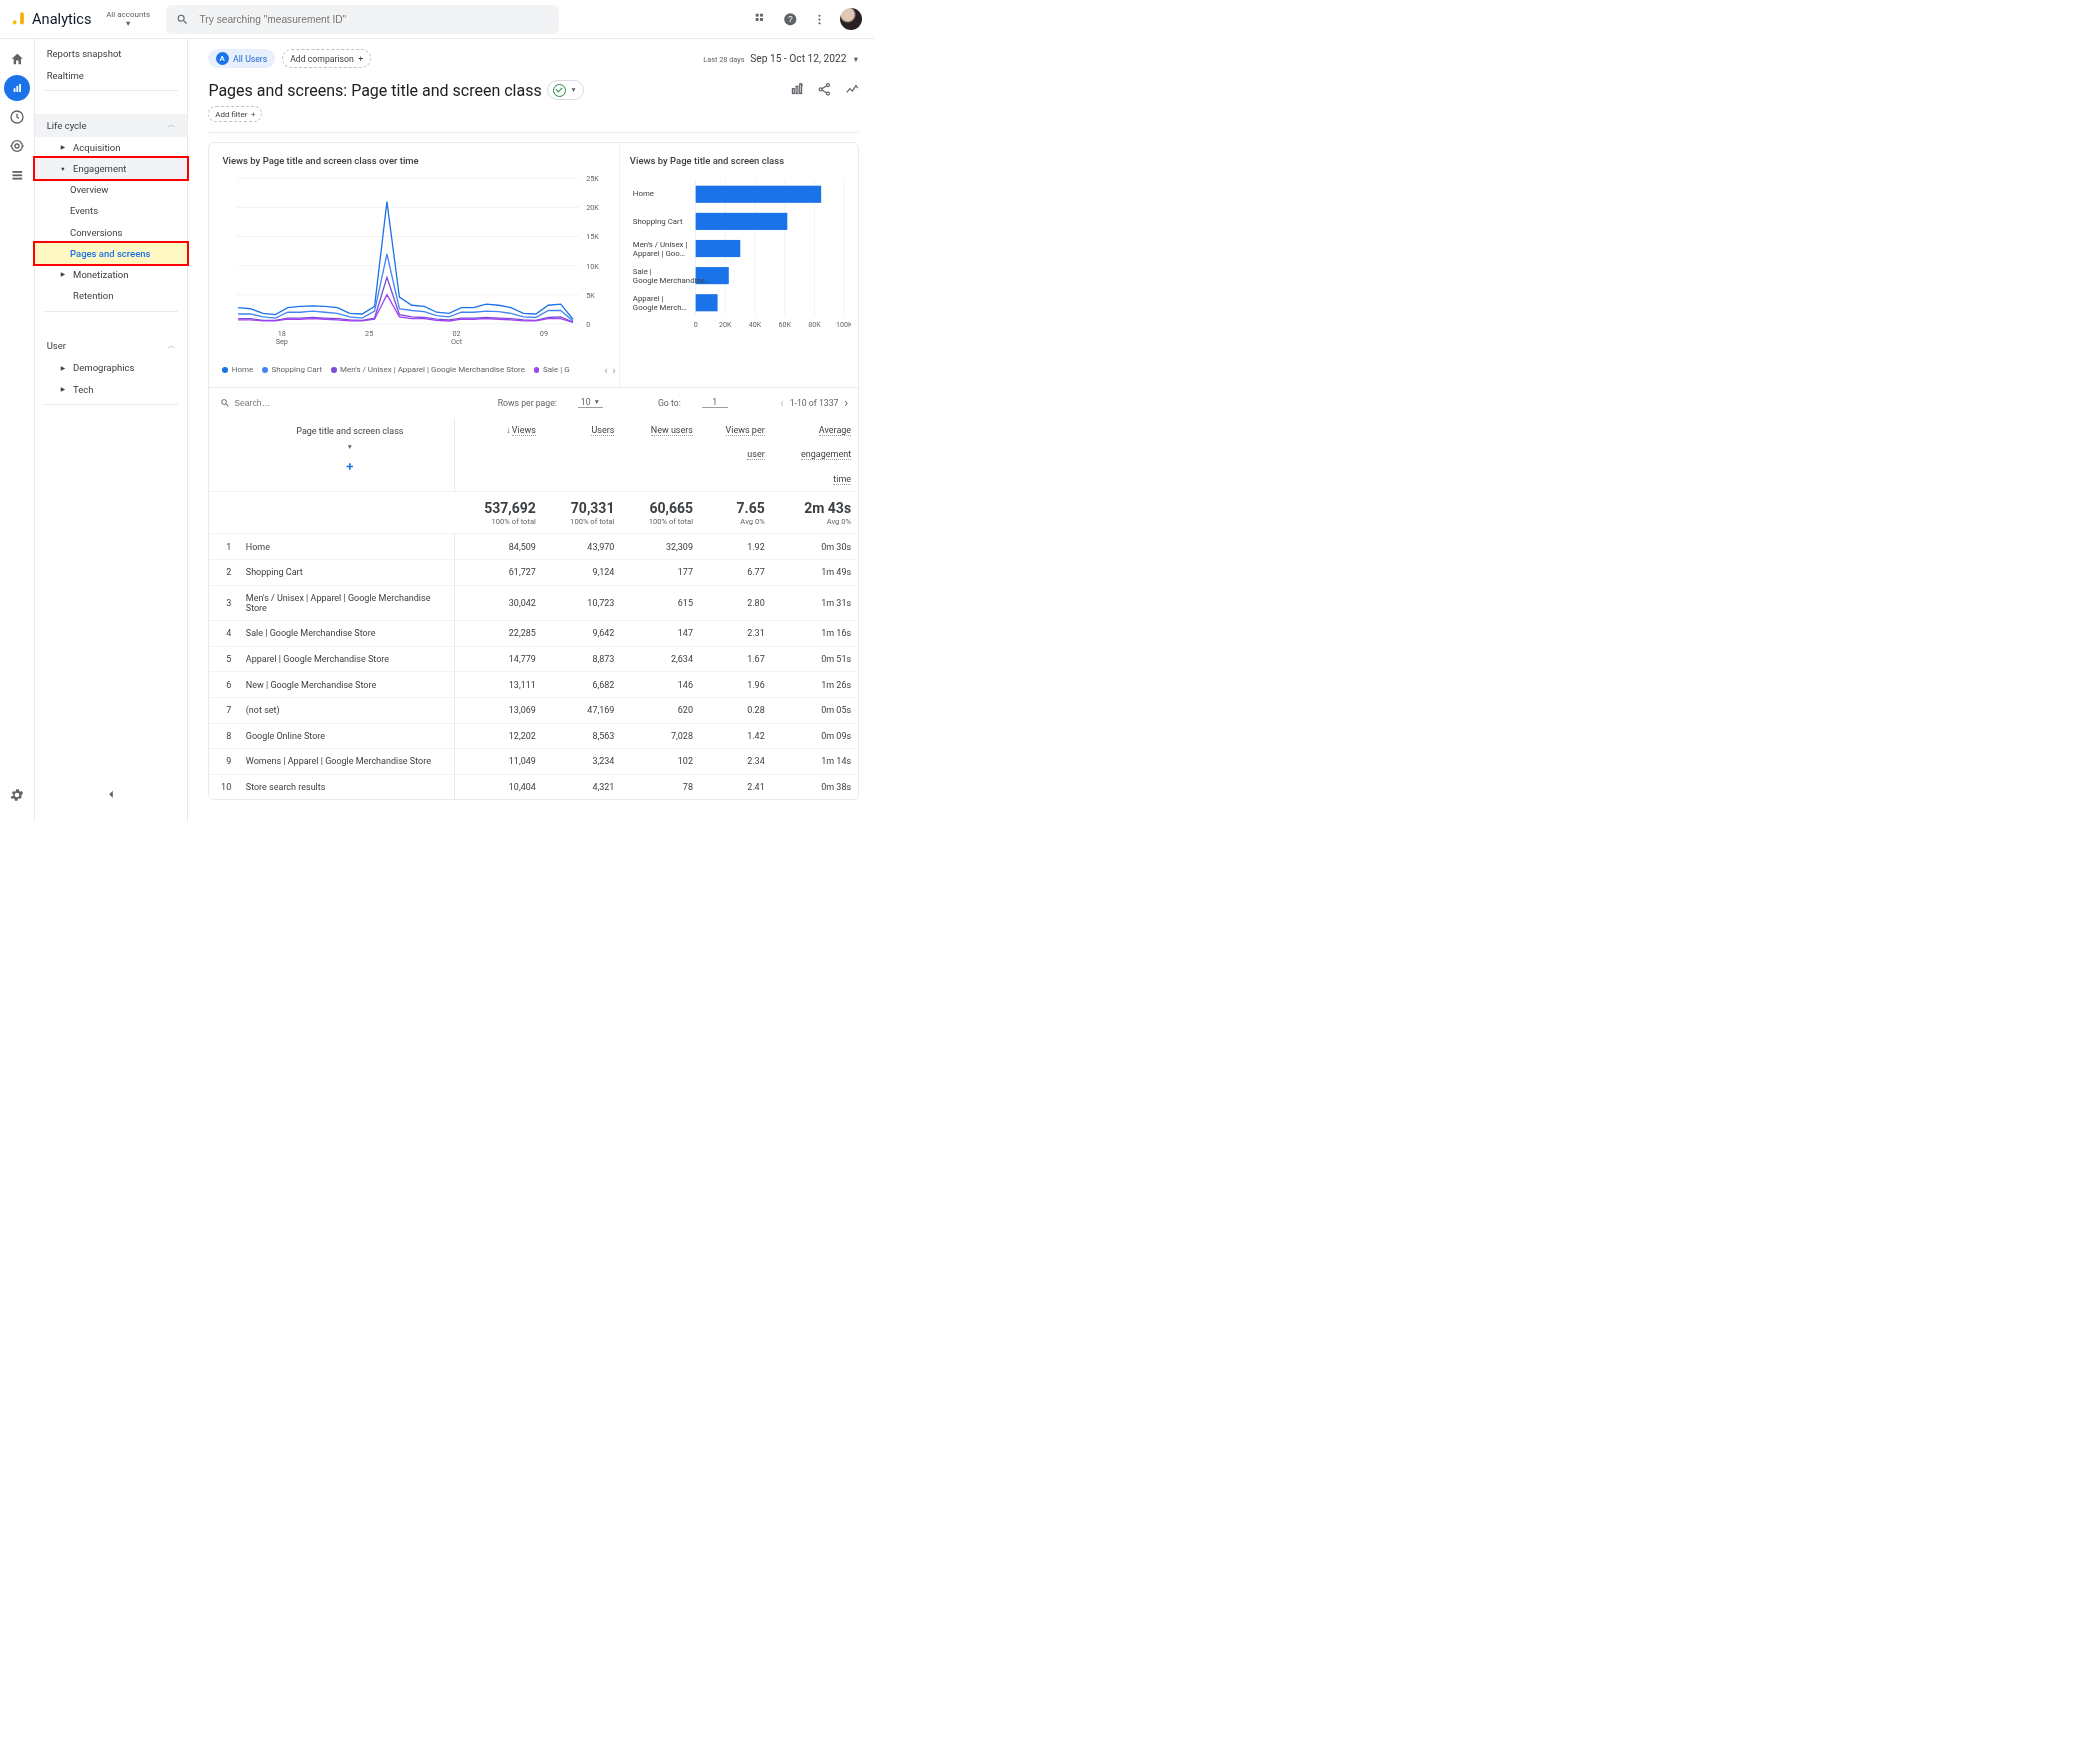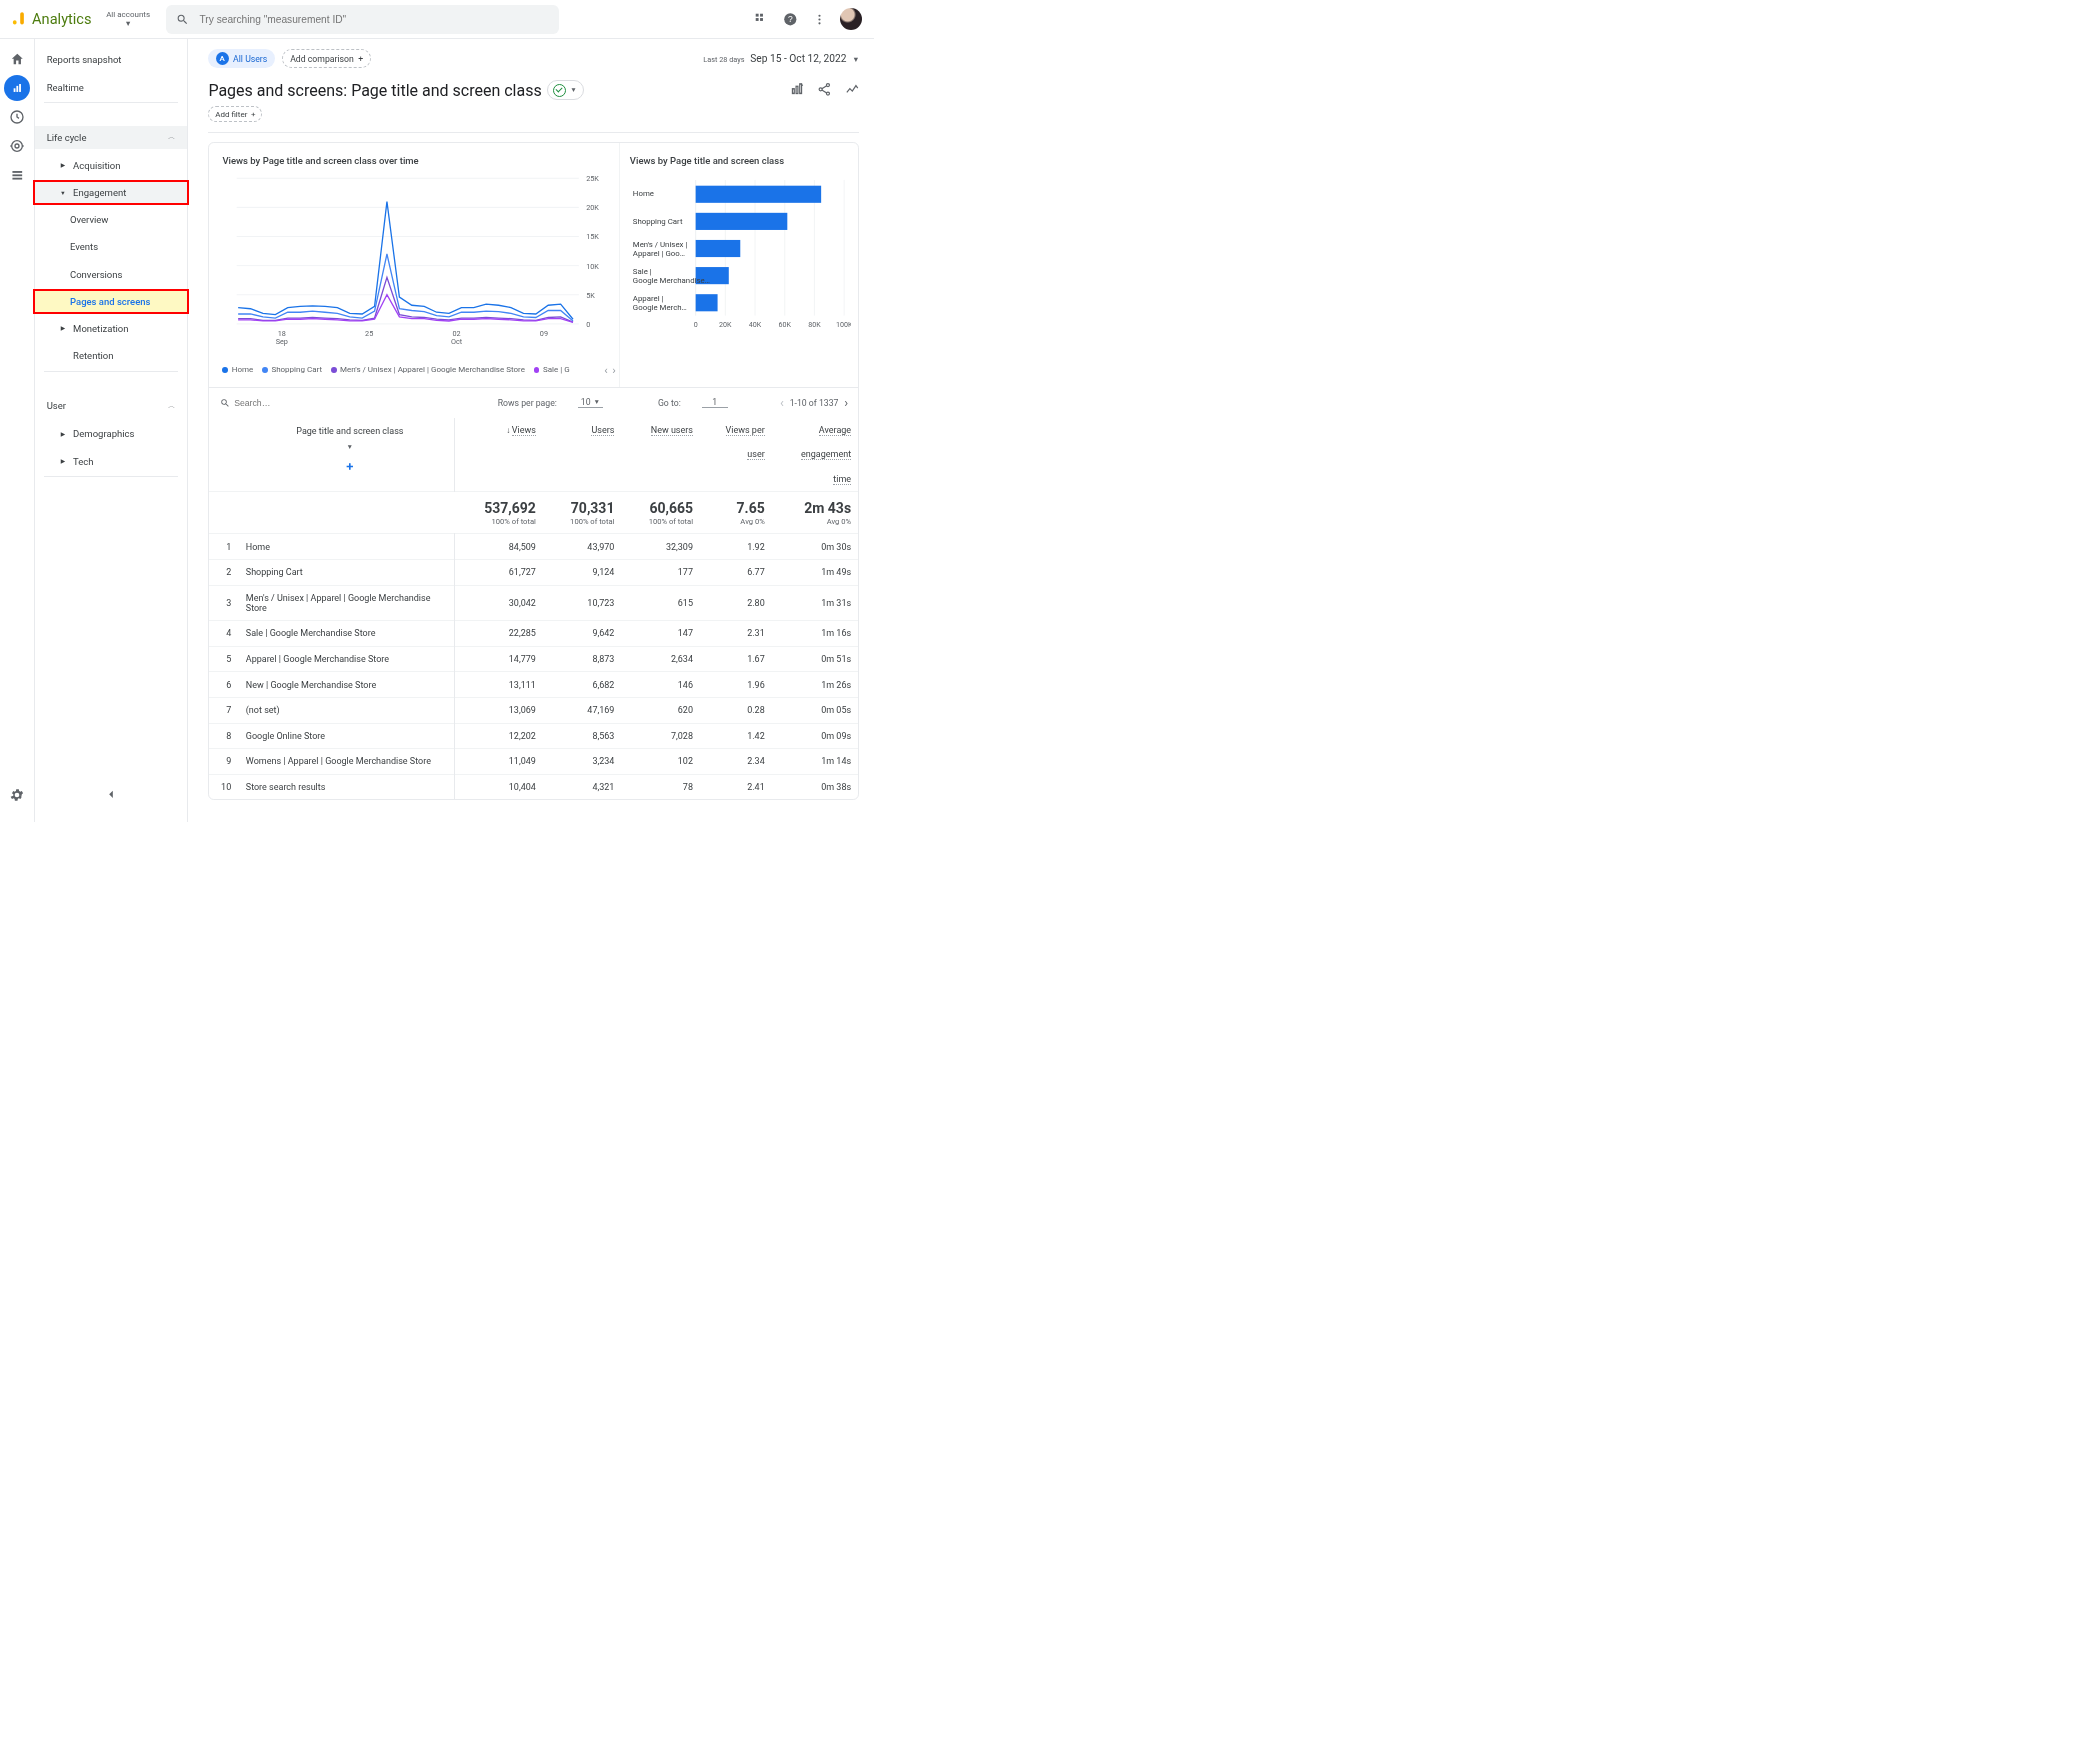--- a/index.html
+++ b/index.html
@@ -13,21 +13,21 @@
   
   .top-header {
     height: 39px;
     display: flex;
     align-items: center;
     border-bottom: 0.7px solid #e8eaed;
     padding: 0 7.3px;
   }
   .logo-block { display: flex; align-items: center; gap: 4.4px; margin-left: 2.9px;}
   .ga-logo { width: 17.5px; height: 17.5px; }
-  .brand-name { font-size: 14.6px; color: #4d7c0f; font-weight: 400; }
+  .brand-name { font-size: 14.6px; color: #0f172a; font-weight: 400; }
   .account-dd { margin-left: 14.6px; color:#5f6368; font-size:8px; display:flex; flex-direction:column; align-items:center;}
   .account-dd .arrow-down { font-size: 7.3px; color:#5f6368; }
   .search-bar {
     flex: 0 0 393px;
     height: 29px;
     margin-left: 16px;
     background: #f1f3f4;
     border-radius: 5.8px;
     display: flex;
     align-items: center;
@@ -47,21 +47,21 @@
   .body-row { display:flex; }
   .left-rail { width: 35px; border-right: 0.7px solid #e8eaed; display:flex; flex-direction:column; align-items:center; padding-top:7.3px; gap: 2.9px; min-height: 699px; position:relative;}
   .rail-icon { width:26px; height:26px; border-radius:50%; display:flex; align-items:center; justify-content:center; color:#5f6368;}
   .rail-icon.active { background:#1a73e8; color:#fff; }
   .rail-bottom { position:absolute; bottom:14.6px; }
   
   .side-nav { width: 153px; border-right: 0.7px solid #e8eaed; padding-top:4.4px; position:relative; min-height:699px;}
   .nav-item { padding: 5.8px 11.7px 5.8px 11.7px; font-size:9.5px; color:#3c4043; cursor:pointer; display:flex; align-items:center; justify-content:space-between;margin-top:23px;}
   .nav-section { background:#f1f3f4; font-weight:400; }
   .nav-caret { font-size:7.3px; color:#5f6368;}
-  .nav-row { display:flex; align-items:center; gap:7.3px; padding:5.1px 7.3px 5.1px 10.2px; font-size:9.5px; cursor:pointer;margin-top:6px; }
+  .nav-row { display:flex; align-items:center; gap:7.3px; padding:5.1px 7.3px 5.1px 10.2px; font-size:9.5px; cursor:pointer; }
   .nav-row .tri { font-size:5.8px; width:5.8px; display:inline-block; text-align:center;}
   .nav-row.child { padding-left: 25px; }
   .nav-row.grandchild { padding-left: 35px; }
   .highlight-red { outline: 2.2px solid #f00; outline-offset:-0.7px; }
   .nav-row.selected { background:#fef9c3; color:#1a73e8; font-weight:500;}
   .nav-engagement { background:#f1f3f4; }
   .side-nav .collapse-btn { position:absolute; bottom:17.5px; left:50%; transform:translateX(-50%); font-size:13px; color:#5f6368;}
   .divider-line { border:none; border-top:0.7px solid #e8eaed; margin: 4.4px 8.7px;}
   
   .main { flex:1; min-width:0; background:#fff; padding: 7.3px 14.6px 22px 20.4px; }

